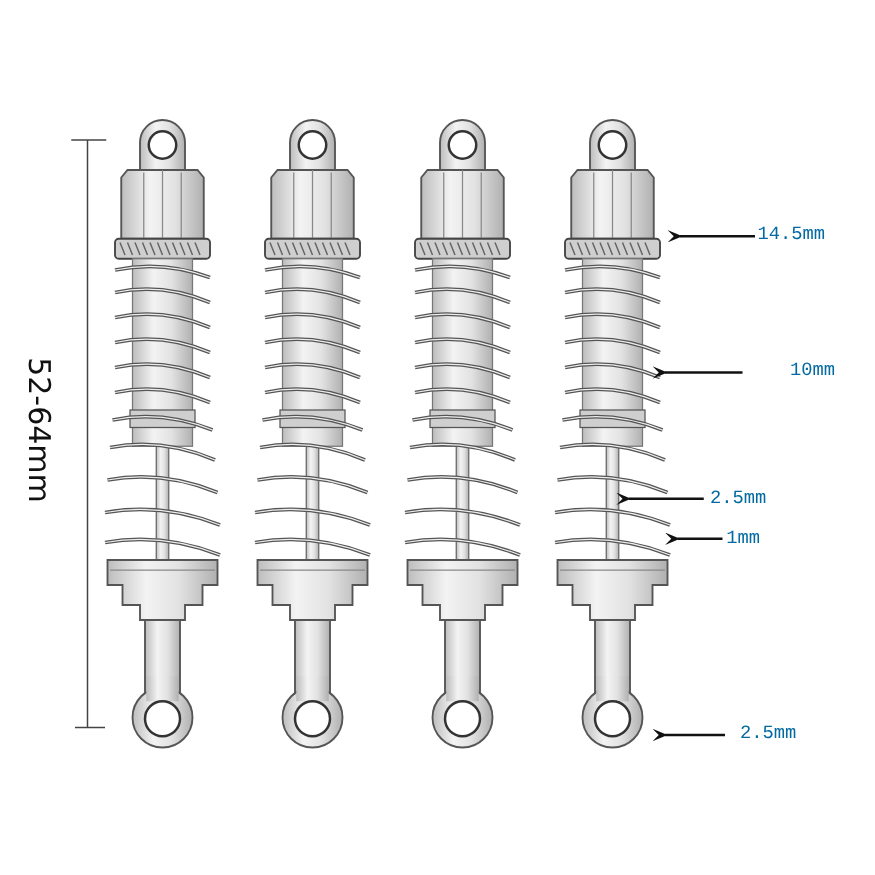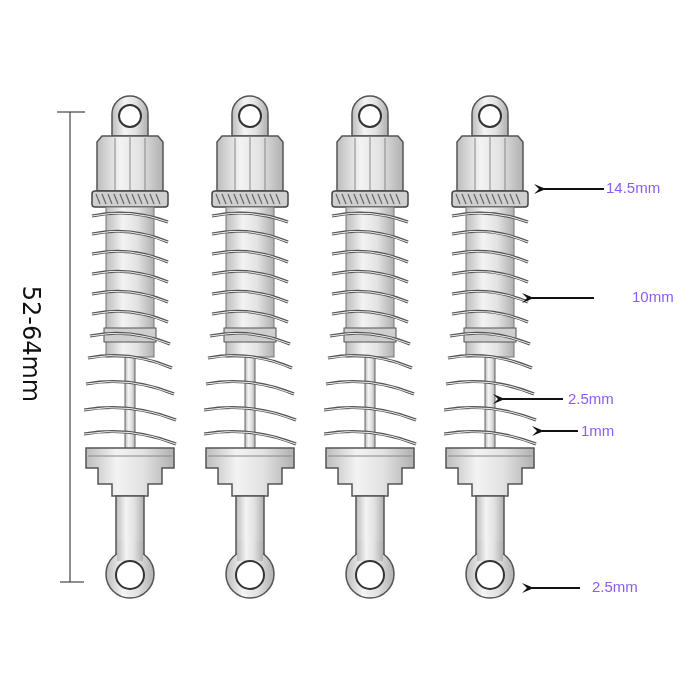--- a/index.html
+++ b/index.html
@@ -1,18 +1,18 @@
 <!DOCTYPE html>
 <html><head>
 <meta charset="utf-8">
 <style>
   html, body { margin:0; padding:0; background:#ffffff; }
   body { width:700px; height:700px; position:relative; overflow:hidden; font-family:"DejaVu Sans", sans-serif; }
   .canvas { position:absolute; left:0; top:0; width:700px; height:700px; }
-  .label { position:absolute; font-family:Liberation Sans, sans-serif; color:#8b5cf6; font-size:15px; white-space:nowrap; }
+  .label { position:absolute; font-family:Liberation Mono, monospace; color:#0369a1; font-size:15px; white-space:nowrap; }
   .vlabel { position:absolute; left:6px; top:330px; transform-origin:center; transform:rotate(90deg); font-size:24px; color:#111; font-family:"DejaVu Sans", sans-serif; white-space:nowrap; width:140px; margin-left:-45px; text-align:center; }
 </style>
 </head>
 <body>
 
 <svg class="canvas" viewBox="0 0 700 700" xmlns="http://www.w3.org/2000/svg">
   <defs>
     <marker id="arrow" markerWidth="12" markerHeight="10" refX="2" refY="5" orient="auto" markerUnits="userSpaceOnUse">
       <path d="M12,0 L0,5 L12,10 L7,5 Z" fill="#111"></path>
     </marker>

